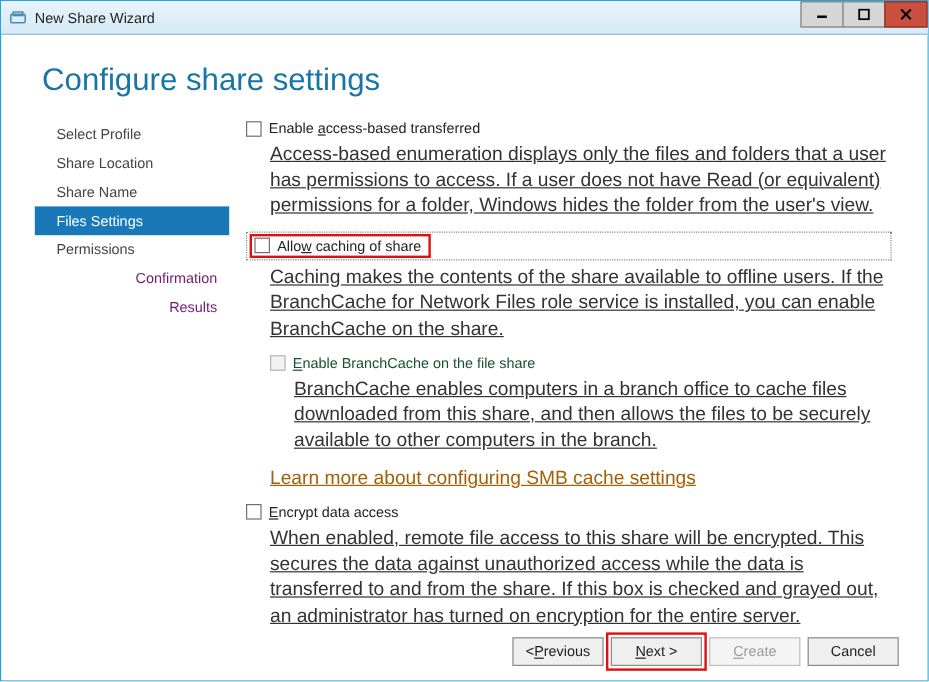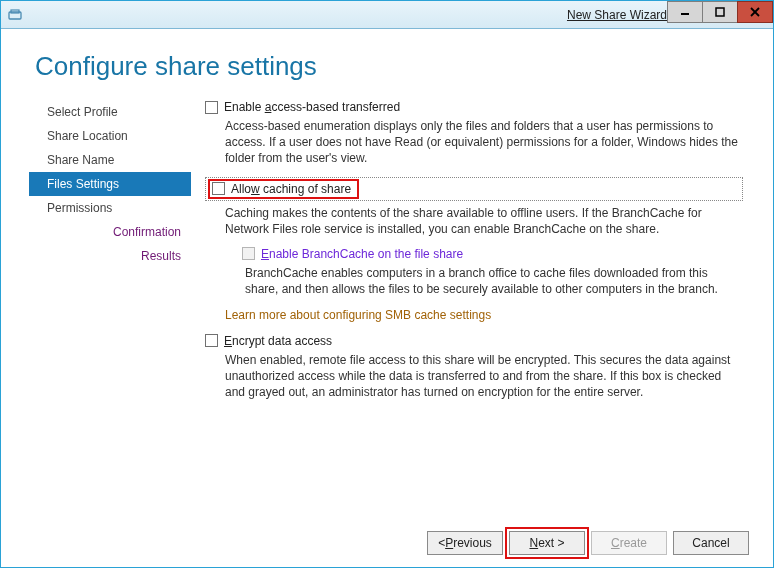--- a/index.html
+++ b/index.html
@@ -1,38 +1,38 @@
 <!DOCTYPE html>
 <html><head>
 <meta charset="utf-8">
 <style>
   * { box-sizing: border-box; }
   html, body { margin:0; padding:0; font-family: "Segoe UI", Arial, sans-serif; font-size:12px; color:#222; }
   .window { width:774px; height:568px; background:#fff; border:1px solid #2aa2d6; position:relative; }
   .titlebar { height:28px; background:linear-gradient(#e8f4fa,#d6eaf5); border-bottom:1px solid #7fb8d6; display:flex; align-items:center; }
   .titlebar .icon-slot { width:28px; display:flex; align-items:center; justify-content:center; color:#4a8bb3; }
-  .titlebar .title { flex:1; text-align:right; font-size:12px; color:#222;text-decoration:underline; }
+  .titlebar .title { flex:1; text-align:left; font-size:12px; color:#222; }
   .winbtns { display:flex; height:100%; }
   .winbtn { width:36px; height:22px; margin-top:0; display:flex; align-items:center; justify-content:center; border:1px solid #7e7e7e; background:#d6d6d6; font-size:13px; line-height:1; }
   .winbtn.close { background:#c94f3f; color:#000; border-color:#8a2f22; }
   .winbtn + .winbtn { margin-left:-1px; }
   .body { position:absolute; top:28px; left:0; right:0; bottom:0; padding:0 0 0 0; }
   .heading { font-size:26px; font-weight:300; color:#1875a6; padding:22px 0 18px 34px; }
   .content { display:flex; padding:0 26px 0 0; }
   .nav { width:190px; padding-left:28px; }
   .nav-item { padding:5px 10px 5px 18px; font-size:12px; color:#444; cursor:default; }
   .nav-item.selected { background:#1979b8; color:#fff; }
   .nav-item.disabled { color:#701a75;text-align:right; }
   .main { flex:1; padding:0 4px 0 14px; }
   .opt { margin-bottom:10px; }
   .opt-row { display:flex; align-items:center; }
   .chk { width:13px; height:13px; border:1px solid #707070; background:#fff; margin-right:6px; display:inline-block; }
   .chk.disabled { border-color:#b5b5b5; background:#f2f2f2; }
   .opt-label { font-size:12px; }
-  .desc { margin:4px 4px 10px 20px; font-size:12px; color:#333; line-height:1.35; }
+  .desc { margin:4px 4px 10px 20px; font-size:16px; color:#333; line-height:1.35;text-decoration:underline; }
   .link { color:#a16207; }
   .sub-opt { margin-left:20px; }
   .highlight-red { border:2px solid #d11; padding:1px 6px 1px 2px; display:inline-flex; align-items:center; }
   .dotted-row { border:1px dotted #888; padding:1px 2px; display:flex; align-items:center; }
   .u { text-decoration:underline; }
   .footer { position:absolute; bottom:12px; right:24px; display:flex; gap:6px; }
   .btn { min-width:76px; height:24px; border:1px solid #8a8a8a; background:#efefef; font-size:12px; display:flex; align-items:center; justify-content:center; padding:0 10px; }
   .btn.disabled { color:#9a9a9a; border-color:#c0c0c0; background:#f4f4f4; }
   .btn.hl { outline:2px solid #d11; outline-offset:2px; }
   svg { display:block; }
@@ -97,21 +97,21 @@
         <div class="opt">
           <div class="dotted-row">
             <span class="highlight-red">
               <span class="chk"></span>
               <span class="opt-label"><span>Allo</span><span class="u">w</span><span> caching of share</span></span>
             </span>
           </div>
           <div class="desc">Caching makes the contents of the share available to offline users. If the BranchCache for Network Files role service is installed, you can enable BranchCache on the share.</div>
 
           <div class="sub-opt">
-            <label class="opt-row" style="color:#6d28d9;margin-left:17px;">
+            <label class="opt-row" style="color:#14532d;">
               <span class="chk disabled"></span>
               <span class="opt-label"><span class="u">E</span><span>nable BranchCache on the file share</span></span>
             </label>
             <div class="desc" style="margin-left:20px;">BranchCache enables computers in a branch office to cache files downloaded from this share, and then allows the files to be securely available to other computers in the branch.</div>
           </div>
 
           <div class="desc link" style="margin-top:0;">Learn more about configuring SMB cache settings</div>
         </div>
 
         <div class="opt">

